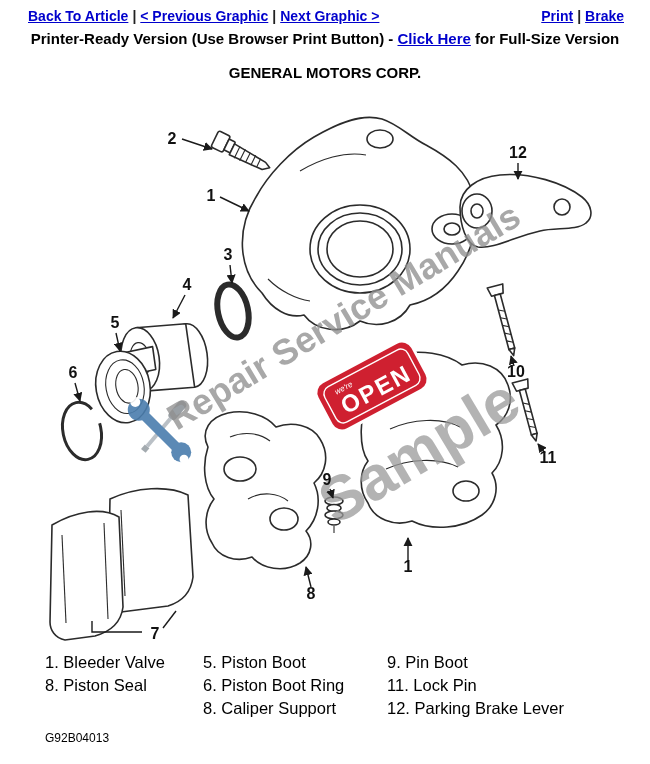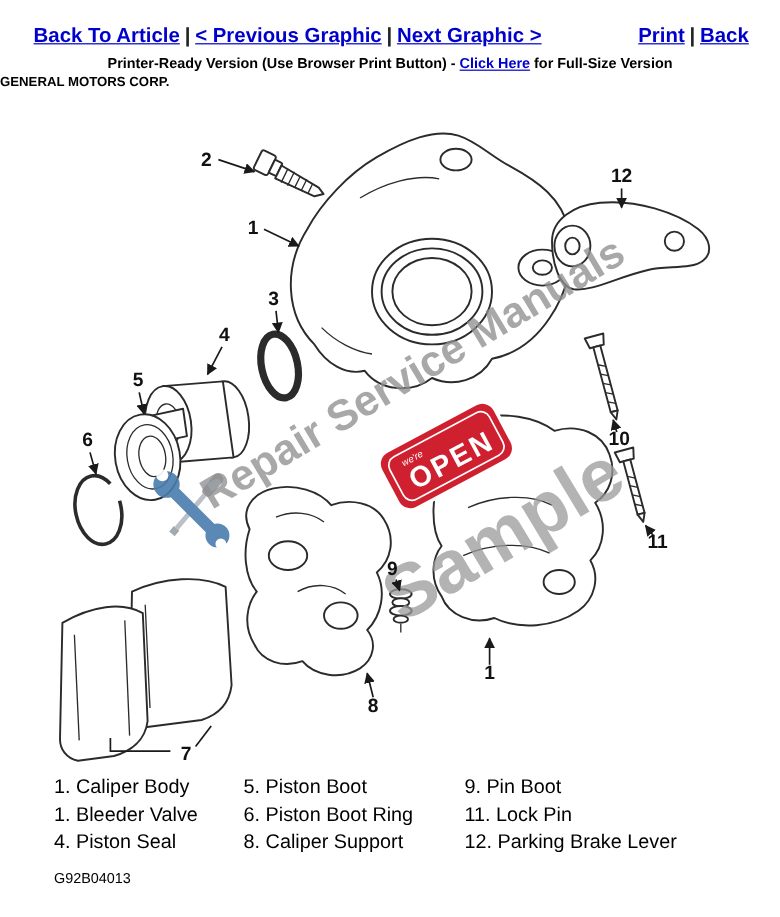--- a/index.html
+++ b/index.html
@@ -1,29 +1,29 @@
 <!DOCTYPE html>
 <html><head>
 <meta charset="utf-8">
 <style>
   * { margin:0; padding:0; box-sizing:border-box; }
   html,body { width:650px; height:764px; background:#ffffff; color:#000;
               font-family:"Liberation Sans", sans-serif; overflow:hidden; }
   .page { width:650px; height:764px; position:relative; }
 
   .navbar { display:flex; justify-content:space-between; align-items:baseline;
-            padding:20px 26px 2px 28px; font-size:17px; font-weight:bold; }
+            padding:8px 26px 2px 28px; font-size:14px; font-weight:bold; }
   .navbar a { color:#0000cc; text-decoration:underline; cursor:pointer; }
   .sep { color:#222; margin:0 4px; font-weight:bold; }
 
-  .title-line { text-align:center; font-size:12px; font-weight:bold; margin-top:4px; }
+  .title-line { text-align:center; font-size:15px; font-weight:bold; margin-top:4px; }
   .title-line a { color:#0000cc; text-decoration:underline; cursor:pointer; }
 
   .fig-caption { text-align:center; font-size:11px; font-weight:bold; margin-top:5px; }
-  .manufacturer { font-size:11px; font-weight:bold; margin-top:3px; }
+  .manufacturer { text-align:center; font-size:15px; font-weight:bold; margin-top:17px; }
 
   svg.diagram { display:block; width:650px; height:565px; margin-top:0; }
   svg text { font-family:"Liberation Sans", sans-serif; }
   svg text.callout { font-size:16px; font-weight:600; fill:#111; }
   .leader { stroke:#1a1a1a; stroke-width:1.4; fill:none; }
   .part   { stroke:#2b2b2b; stroke-width:1.6; fill:#ffffff;
             stroke-linejoin:round; stroke-linecap:round; }
   .detail { stroke:#2b2b2b; stroke-width:1.1; fill:none; }
 
   .legend { display:flex; padding-left:45px; margin-top:6px; font-size:16.5px; line-height:21px; }
@@ -36,21 +36,21 @@
 </head>
 <body>
 
 <div class="page">
 
   <div class="navbar">
     <div class="nav-left">
       <a href="#">Back To Article</a><span class="sep">|</span><a href="#">&lt; Previous Graphic</a><span class="sep">|</span><a href="#">Next Graphic &gt;</a>
     </div>
     <div class="nav-right">
-      <a href="#">Print</a><span class="sep">|</span><a href="#">Back</a>
+      <a href="#">Print</a><span class="sep">|</span><a href="#">Brake</a>
     </div>
   </div>
 
   <div class="title-line">
     <span>Printer-Ready Version (Use Browser Print Button) - </span><a href="#">Click Here</a><span> for Full-Size Version</span>
   </div>
 
   <div class="manufacturer">GENERAL MOTORS CORP.</div>
 
   <svg class="diagram" viewBox="0 0 650 565">
@@ -204,23 +204,22 @@
       <text class="callout" x="311" y="518" text-anchor="middle">8</text>
       <text class="callout" x="327" y="404" text-anchor="middle">9</text>
       <text class="callout" x="516" y="296" text-anchor="middle">10</text>
       <text class="callout" x="548" y="382" text-anchor="middle">11</text>
       <text class="callout" x="408" y="491" text-anchor="middle">1</text>
     </g>
   </svg>
 
   <div class="legend">
     <div class="col col1">
-      <div class="legend-item">1. Caliper Body</div>
       <div class="legend-item">1. Bleeder Valve</div>
-      <div class="legend-item">4. Piston Seal</div>
+      <div class="legend-item">8. Piston Seal</div>
     </div>
     <div class="col col2">
       <div class="legend-item">5. Piston Boot</div>
       <div class="legend-item">6. Piston Boot Ring</div>
       <div class="legend-item">8. Caliper Support</div>
     </div>
     <div class="col col3">
       <div class="legend-item">9. Pin Boot</div>
       <div class="legend-item">11. Lock Pin</div>
       <div class="legend-item">12. Parking Brake Lever</div>

